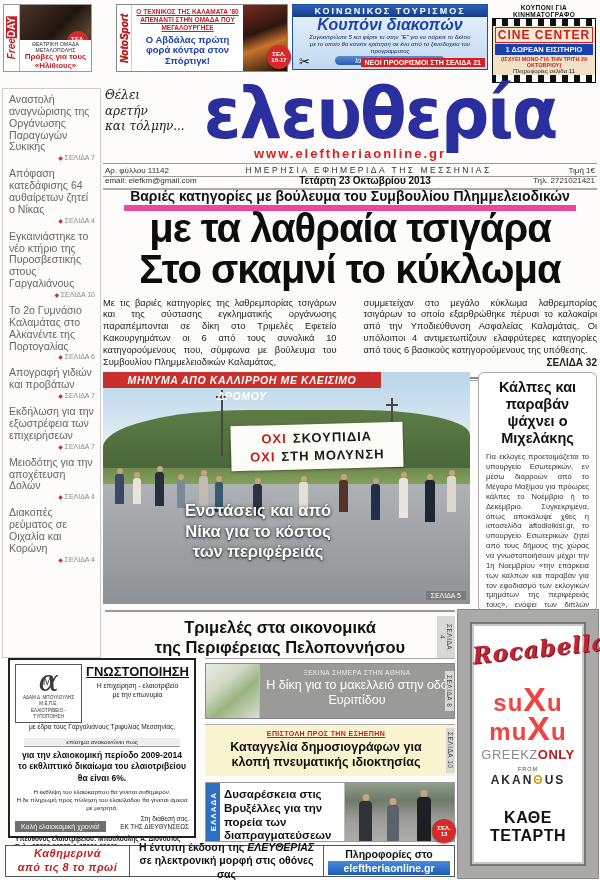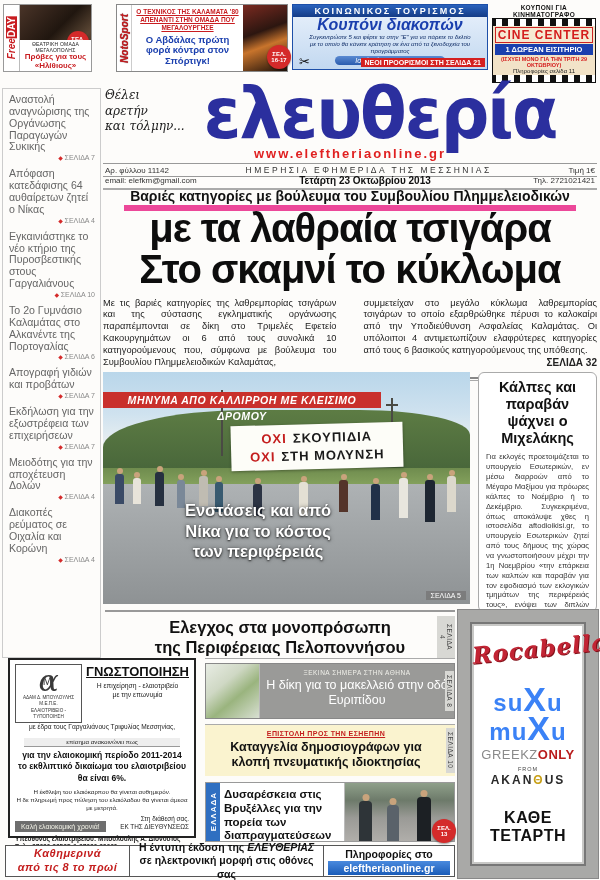--- a/index.html
+++ b/index.html
@@ -75,21 +75,21 @@
   .sb-page { text-align:right; font-size:7px; color:#888; margin-top:1px; }
   .sb-page::before { content:"◆ "; color:#d42a2a; font-size:6px; }
   .girl-photo { width:62px; height:84px; margin:3px auto 2px; position:relative; background:linear-gradient(#9aa79c,#b8beb4); border:1px solid #bbb; overflow:hidden; }
   .girl-hair { position:absolute; left:8px; top:4px; width:46px; height:64px; background:radial-gradient(ellipse at 50% 30%,#d8c06a 0%,#c2a455 55%,#a8883e 100%); border-radius:50% 50% 40% 40%; }
   .girl-face { position:absolute; left:17px; top:16px; width:28px; height:36px; background:radial-gradient(#e8c9a8,#d4af8a); border-radius:45%; }
   .girl-braid1,.girl-braid2 { position:absolute; top:30px; width:7px; height:48px; background:repeating-linear-gradient(#c8aa5a 0 5px,#a8883e 5px 9px); border-radius:4px; }
   .girl-braid1 { left:7px; } .girl-braid2 { right:7px; }
 
   
   .photo-block { position:absolute; left:103px; top:372px; width:367px; height:232px; overflow:hidden; background:linear-gradient(#b9d6ea 0%,#cfe2ef 18%,#dfeaf0 26%,#e8eef0 30%); }
-  .ph-banner { position:absolute; left:0; top:0; width:278px; height:16px; background:#c9302c; color:#fff; font-weight:bold; font-style:italic; font-size:10.5px; letter-spacing:.6px; text-align:center; line-height:16px; z-index:5;margin-top:20px; }
+  .ph-banner { position:absolute; left:0; top:0; width:278px; height:16px; background:#c9302c; color:#fff; font-weight:bold; font-style:italic; font-size:10.5px; letter-spacing:.6px; text-align:center; line-height:16px; z-index:5; }
   .ph-hill { position:absolute; left:0; top:38px; width:100%; height:62px; background:linear-gradient(#5d7c44,#48663a); border-radius:40% 30% 0 0/60% 40% 0 0; }
   .ph-trees { position:absolute; left:0; top:96px; width:100%; height:16px; background:linear-gradient(#6f8c4e,#83a05c); }
   .ph-road { position:absolute; left:0; top:112px; width:100%; height:120px; background:linear-gradient(#aeb2b4,#8e9294); }
   .ph-pole { position:absolute; top:18px; width:2px; height:66px; background:#4a4a44; }
   .ph-pole::before { content:""; position:absolute; left:-5px; top:6px; width:12px; height:2px; background:#4a4a44; }
   .sign { position:absolute; left:128px; top:52px; width:172px; padding:5px 4px; background:#fdfdf8; transform:rotate(-1.5deg); text-align:center; box-shadow:0 1px 3px rgba(0,0,0,.35); z-index:4; }
   .sign div { font-size:13px; font-weight:bold; letter-spacing:1px; line-height:1.35; color:#1a1a1a; white-space:nowrap; }
   .sign .oxi { color:#c41e1e; margin-right:6px; }
   .person { position:absolute; border-radius:3px 3px 0 0; }
   .person::before { content:""; position:absolute; left:50%; top:-6px; transform:translateX(-50%); width:6px; height:6px; border-radius:50%; background:#c9a37c; }
@@ -147,21 +147,21 @@
   .b3-strip span { writing-mode:vertical-rl; transform:rotate(180deg); color:#fff; font-weight:bold; font-size:8px; letter-spacing:1px; }
   .b3-title { flex:1; font-weight:bold; font-size:11.5px; color:#111; line-height:1.2; padding:5px 4px; }
   .b3-photo { width:110px; position:relative; background:linear-gradient(#8fa08a 0%,#6d7a6a 30%,#9a9a96 60%,#b0aeaa 100%); border-left:1px solid #bbb; overflow:visible; }
   .b3-man { position:absolute; bottom:0; border-radius:4px 4px 0 0; }
   .b3-man::before { content:""; position:absolute; left:50%; top:-7px; transform:translateX(-50%); width:7px; height:7px; border-radius:50%; background:#c9a37c; }
   .b3-badge { right:-2px; bottom:-2px; width:24px; height:24px; z-index:3; }
 
   
   .club { position:absolute; left:458px; top:610px; width:140px; height:268px; background:#fff; border:12px solid #a9a9a7; box-shadow:inset 0 0 0 2px #777, 0 0 0 1px #888, inset 0 0 0 4px #c8c8c6; padding:8px 2px; text-align:center; }
   .club-brand { font-family:"DejaVu Serif", serif; font-style:italic; font-weight:bold; font-size:23px; color:#c22434; transform:rotate(-6deg); text-shadow:1px 1px 0 #801018; letter-spacing:1px; margin-top:6px; }
-  .club-suxu { margin-top:22px; font-weight:bold; color:#3b82f6; font-size:24px; line-height:.85; letter-spacing:1px; }
+  .club-suxu { margin-top:22px; font-weight:bold; color:#ef4444; font-size:24px; line-height:.85; letter-spacing:1px; }
   .club-suxu .bigx { font-size:34px; }
   .club-greekz { margin-top:4px; font-size:13px; letter-spacing:.5px; }
   .club-greekz .gz { color:#8a8a8a; } .club-greekz .on { color:#b91c1c; font-weight:bold; }
   .club-from { font-size:5.5px; color:#444; margin-top:4px; letter-spacing:1px; }
   .club-venue { font-size:12px; font-weight:bold; color:#2a2a2a; letter-spacing:2px; margin-top:1px; }
   .club-venue .theta { color:#c8a018; }
   .club-footer { margin-top:22px; font-weight:bold; font-size:16px; color:#111; letter-spacing:.5px; }
 
   
   .footer { position:absolute; left:5px; top:845px; width:450px; height:32px; border:1px solid #555; background:#fff; display:flex; }
@@ -340,21 +340,21 @@
   <div class="rightcol">
     <div class="rc-title">Κάλπες και παραβάν ψάχνει ο Μιχελάκης</div>
     <div class="rc-body">
       <span>Για εκλογές προετοιμάζεται το υπουργείο Εσωτερικών, εν μέσω διαρροών από το Μέγαρο Μαξίμου για πρόωρες κάλπες το Νοέμβριο ή το Δεκέμβριο. Συγκεκριμένα, όπως αποκάλυψε χθες η ιστοσελίδα aftodioikisi.gr, το υπουργείο Εσωτερικών ζητεί από τους δήμους της χώρας να γνωστοποιήσουν μέχρι την 1η Νοεμβρίου «την επάρκεια των καλπών και παραβάν για τον εφοδιασμό των εκλογικών τμημάτων της περιφέρειάς τους», ενόψει των διπλών αυτοδιοικητικών εκλογών του 2014 καθώς και των ευρωεκλογών.</span>
       <span class="rc-pgref">ΣΕΛΙΔΑ 4</span>
     </div>
   </div>
 
   <div class="region">
     <div class="region-title">
-      <div>Ελεγχος στα μονοπρόσωπη</div>
+      <div>Τριμελές στα οικονομικά</div>
       <div>της Περιφέρειας Πελοποννήσου</div>
     </div>
     <div class="vtag region-vtag">ΣΕΛΙΔΑ 4</div>
   </div>
 
   <div class="mill">
     <div class="mill-top">
       <div class="mill-logo-wrap">
         <div class="mill-alpha"><span>M</span><span style="position:static;font-size:30px;font-family:'DejaVu Serif',serif;font-style:italic;">α</span></div>
         <div class="mill-logo-cap">ΑΔΑΜ Δ. ΜΠΟΥΛΟΥΛΗΣ Μ.Ε.Π.Ε.</div>
@@ -362,21 +362,21 @@
       </div>
       <div class="mill-right">
         <div class="mill-head">ΓΝΩΣΤΟΠΟΙΗΣΗ</div>
         <div class="mill-intro">Η επιχείρηση - ελαιοτριβείο</div>
         <div class="mill-intro" style="margin-top:0;">με την επωνυμία</div>
       </div>
     </div>
     <div class="mill-addr">με έδρα τους Γαργαλιάνους Τριφυλίας Μεσσηνίας,</div>
     <div class="mill-ann">επίσημα ανακοινώνει πως</div>
     <div class="mill-hl">
-      <div>για την ελαιοκομική περίοδο 2011-2014</div>
+      <div>για την ελαιοκομική περίοδο 2009-2014</div>
       <div>το εκθλιπτικό δικαίωμα του ελαιοτριβείου θα είναι 6%.</div>
     </div>
     <div class="mill-note">
       <div>Η έκθλιψη του ελαιόκαρπου θα γίνεται αυθημερόν.</div>
       <div>Η δε πληρωμή προς πώληση του ελαιόλαδου θα γίνεται άμεσα με μετρητά.</div>
     </div>
     <div class="mill-row">
       <div class="mill-wish">Καλή ελαιοκομική χρονιά!</div>
       <div class="mill-sign">
         <div>Στη διάθεσή σας.</div>

